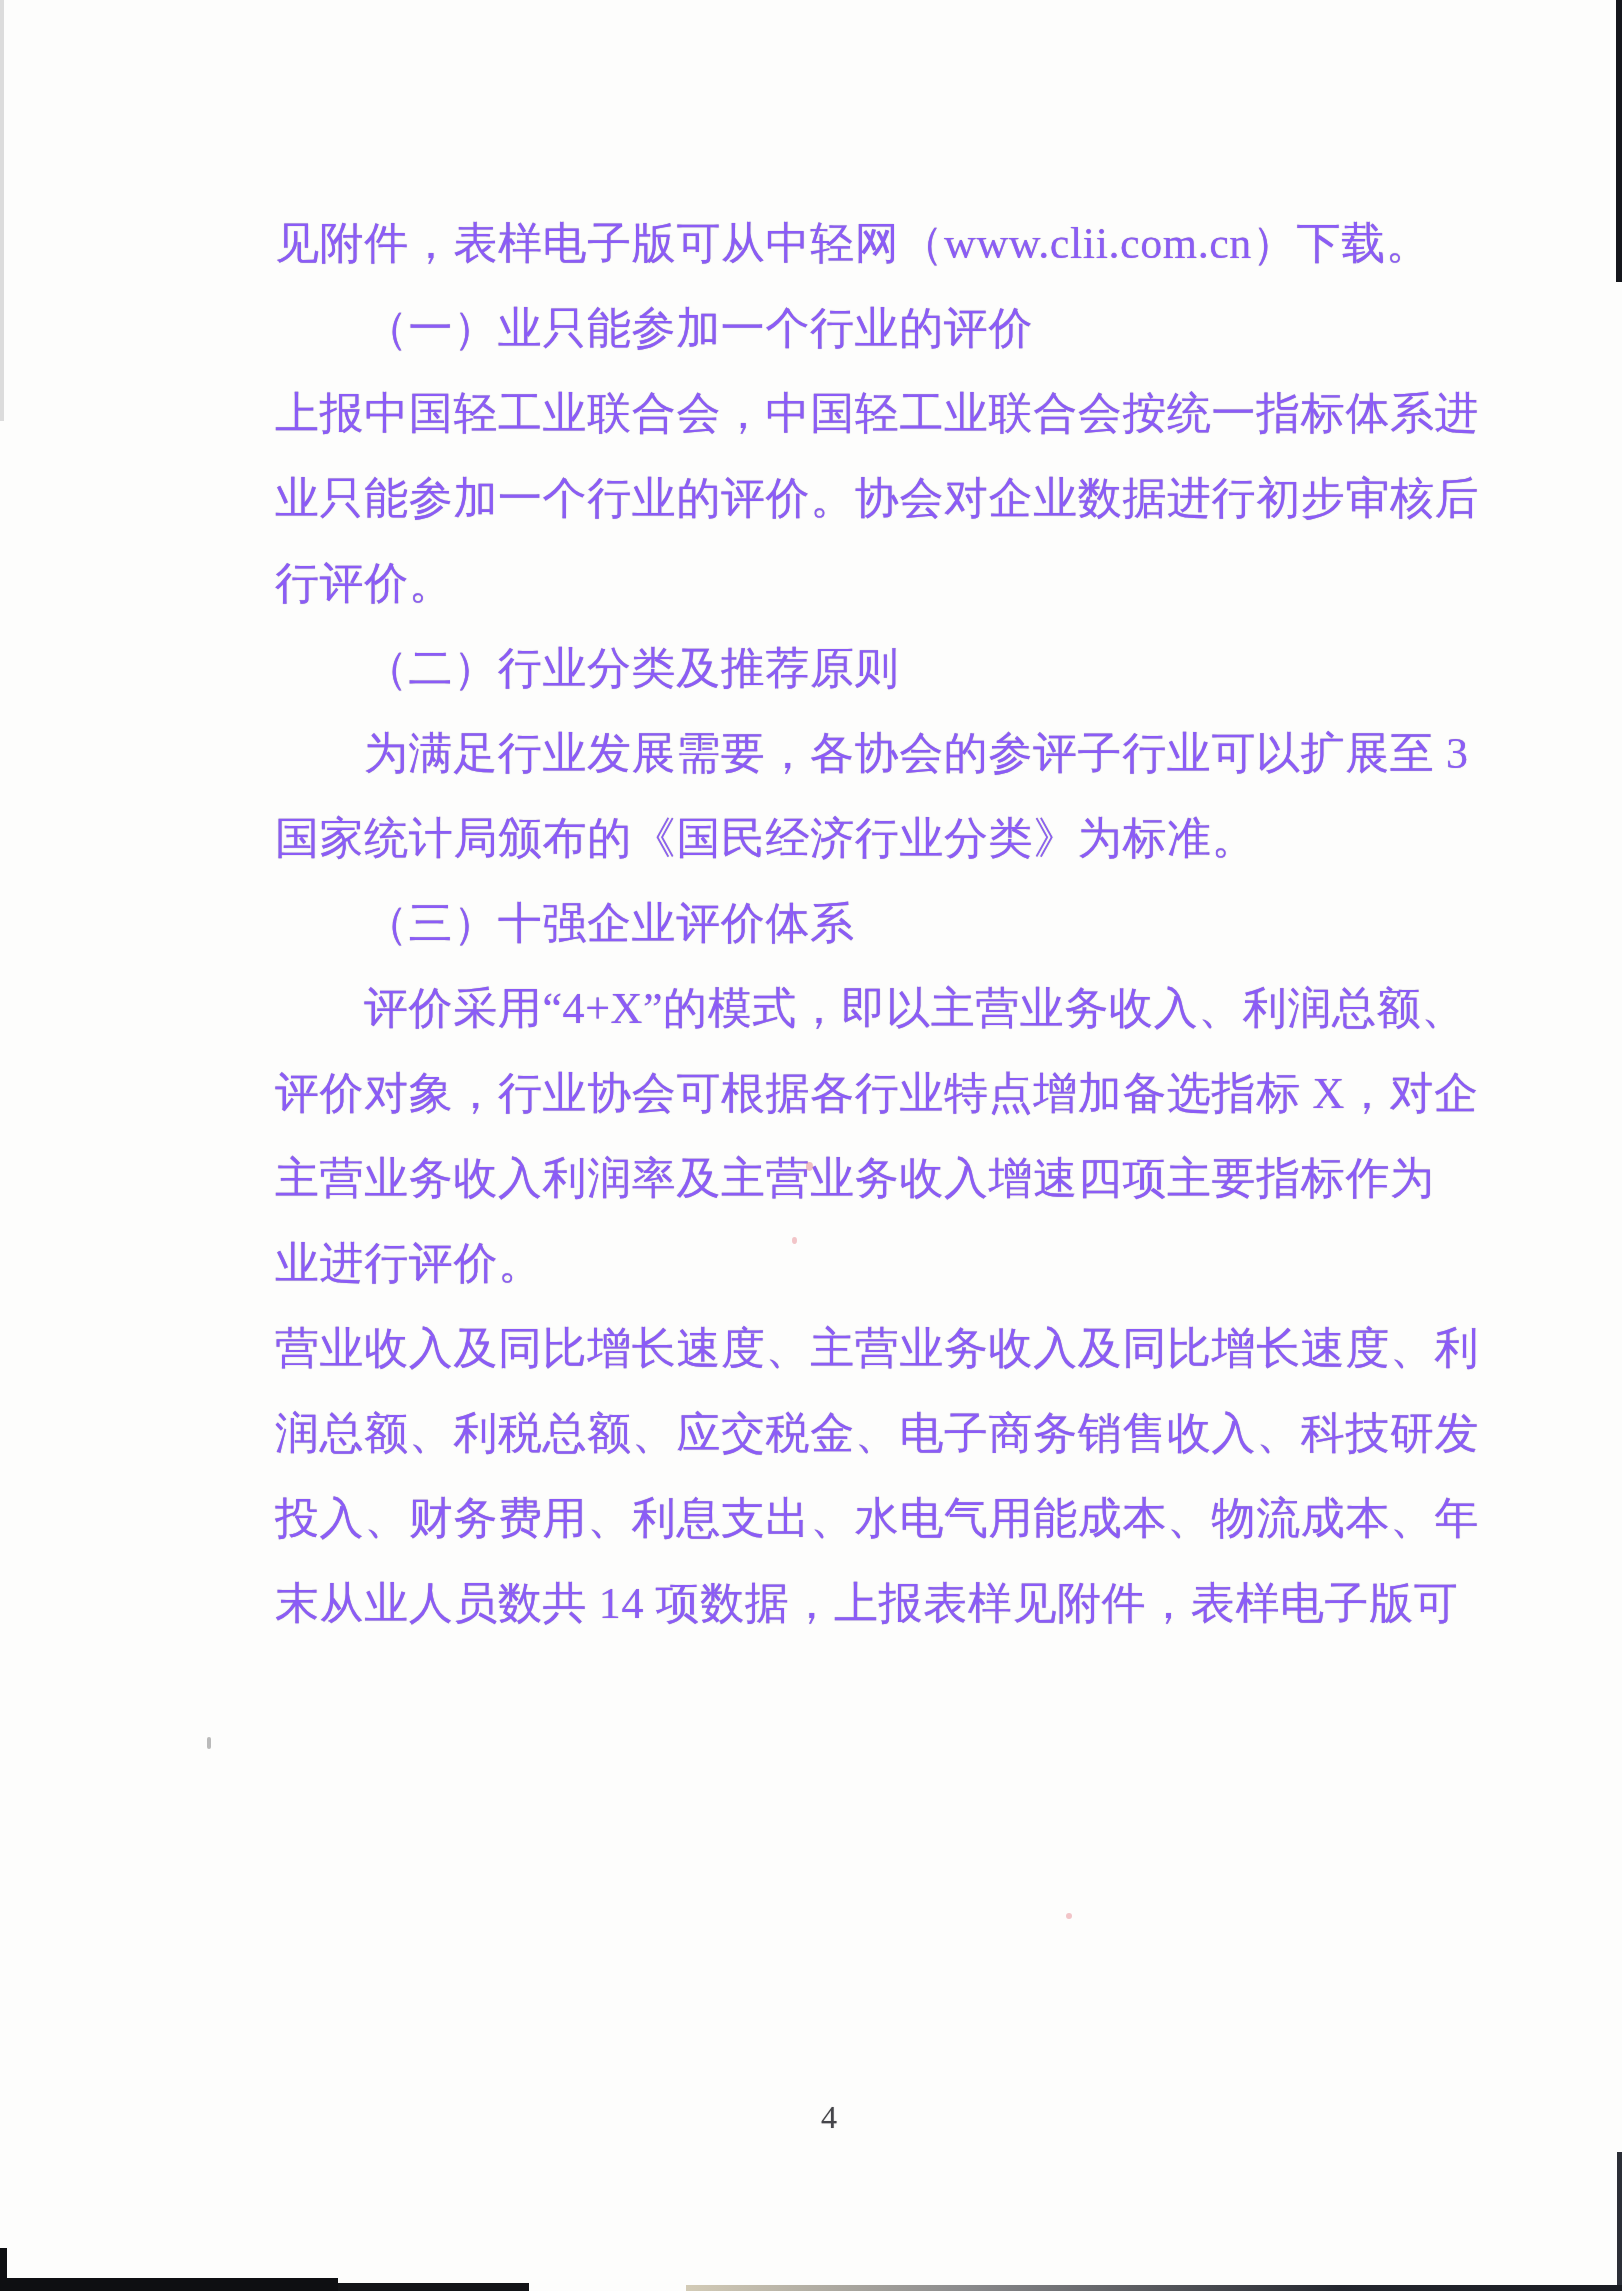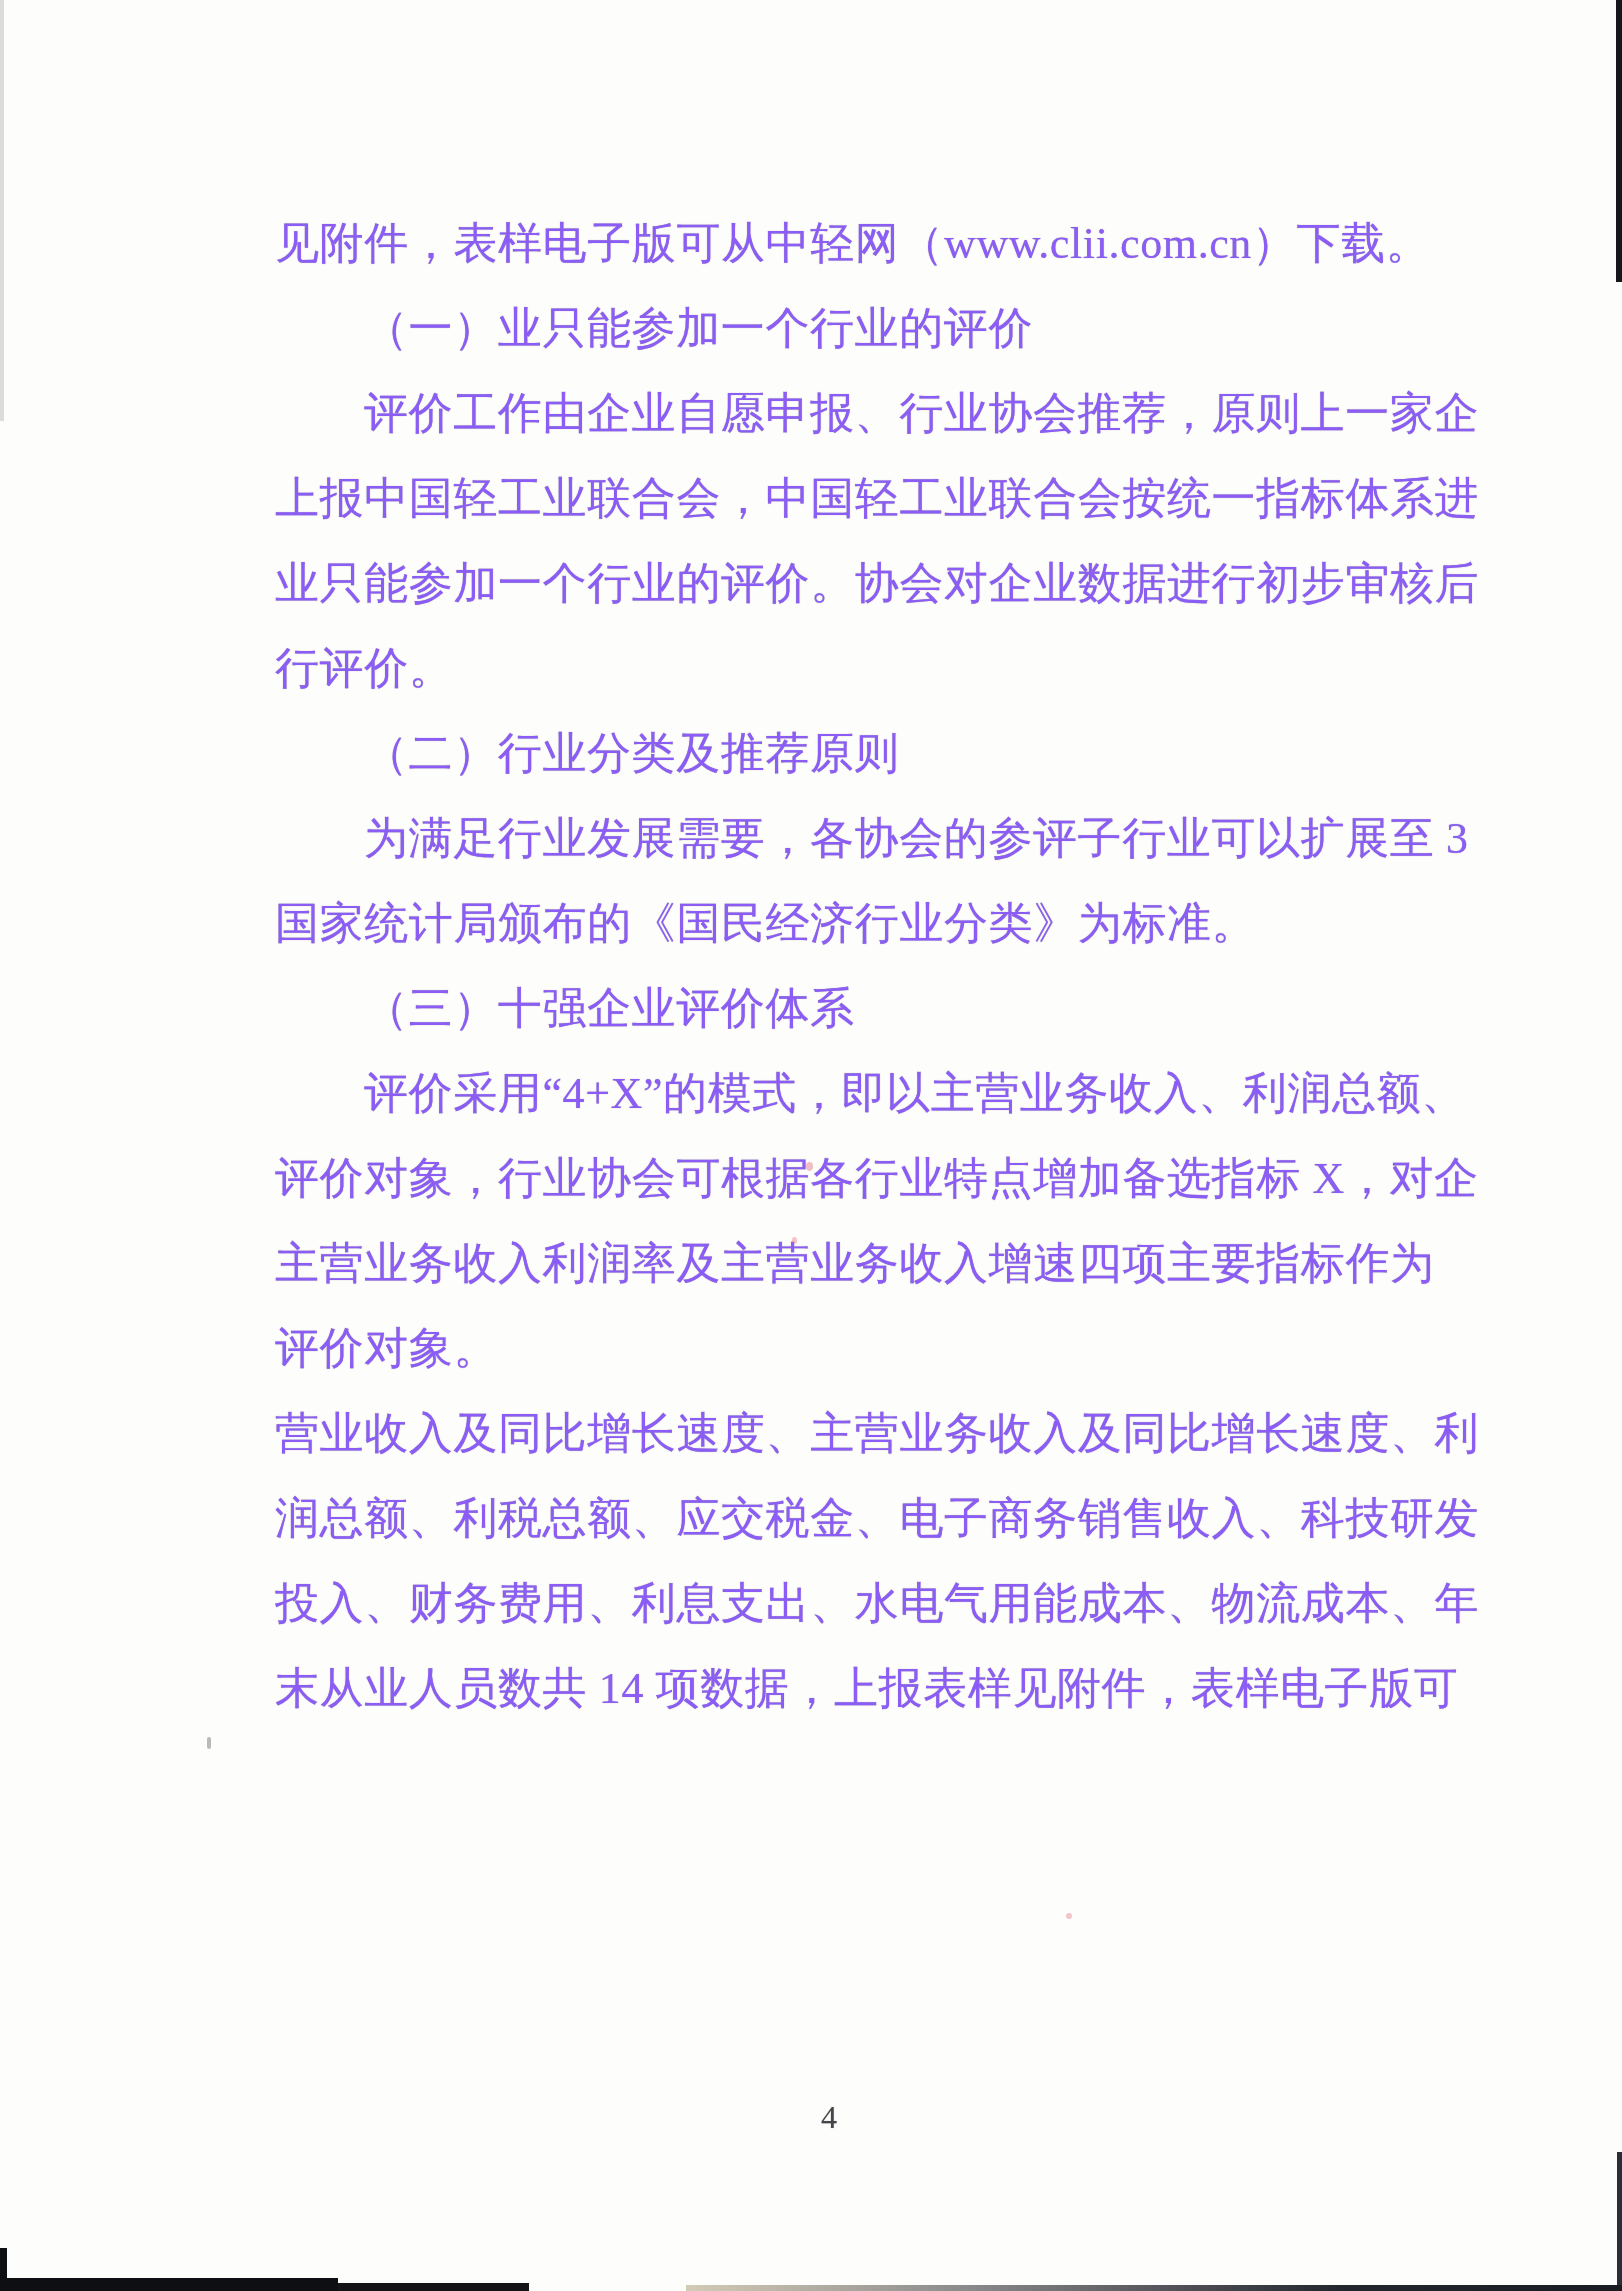--- a/index.html
+++ b/index.html
@@ -52,32 +52,31 @@
   .speck-4 { left: 207px;  top: 1737px; width: 3.9px; height: 11.8px; background: rgba(120,120,120,0.5); border-radius: 2px; }
 </style>
 </head>
 <body>
 
 <div class="page">
 
   <div class="text-block">
     <div class="line">见附件，表样电子版可从中轻网（www.clii.com.cn）下载。</div>
     <div class="line indent">（一）业只能参加一个行业的评价</div>
-    <div class="line indent">评价工作由企业自愿申报、行业协会推荐，原则上一家企</div>
     <div class="line">上报中国轻工业联合会，中国轻工业联合会按统一指标体系进</div>
     <div class="line">业只能参加一个行业的评价。协会对企业数据进行初步审核后</div>
     <div class="line">行评价。</div>
     <div class="line indent">（二）行业分类及推荐原则</div>
     <div class="line indent">为满足行业发展需要，各协会的参评子行业可以扩展至 3</div>
     <div class="line">国家统计局颁布的《国民经济行业分类》为标准。</div>
     <div class="line indent">（三）十强企业评价体系</div>
     <div class="line indent">评价采用“4+X”的模式，即以主营业务收入、利润总额、</div>
     <div class="line">评价对象，行业协会可根据各行业特点增加备选指标 X，对企</div>
     <div class="line">主营业务收入利润率及主营业务收入增速四项主要指标作为</div>
-    <div class="line">评价对象。</div>
+    <div class="line">业进行评价。</div>
     <div class="line">营业收入及同比增长速度、主营业务收入及同比增长速度、利</div>
     <div class="line">润总额、利税总额、应交税金、电子商务销售收入、科技研发</div>
     <div class="line">投入、财务费用、利息支出、水电气用能成本、物流成本、年</div>
     <div class="line">末从业人员数共 14 项数据，上报表样见附件，表样电子版可</div>
   </div>
 
   <div class="page-number">4</div>
 
   <div class="artifact edge-left-top"></div>
   <div class="artifact edge-right-top"></div>

